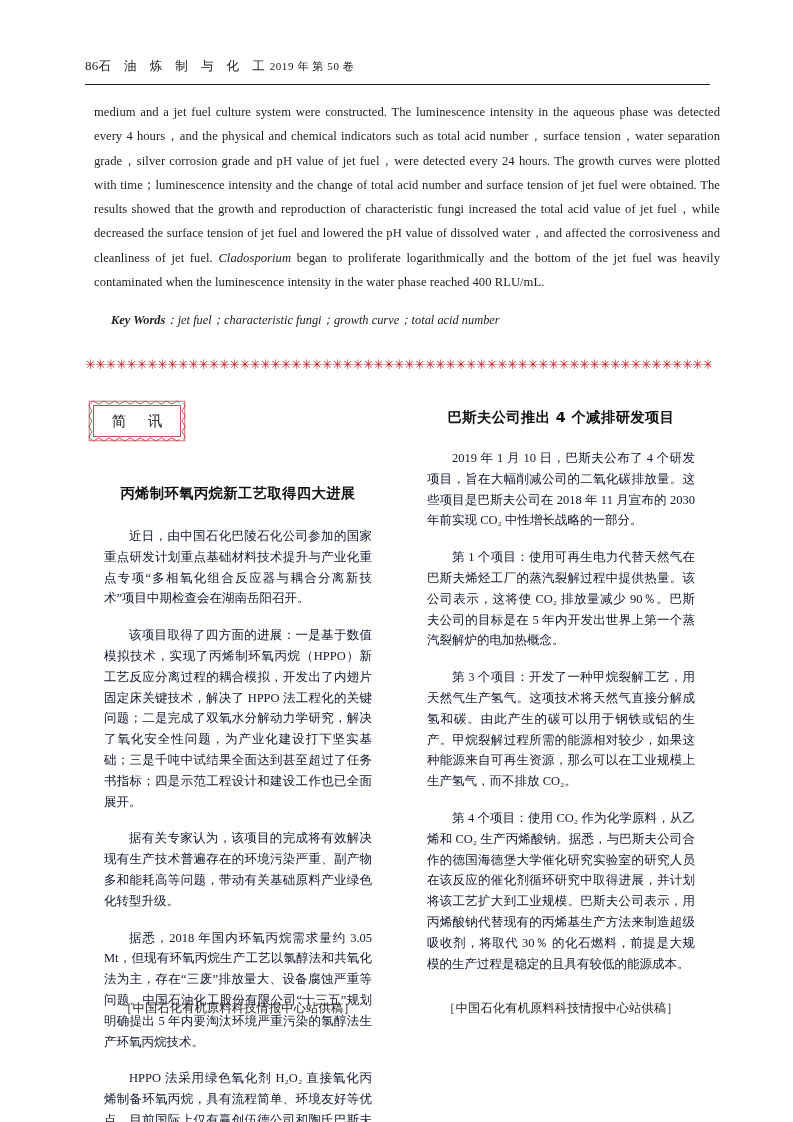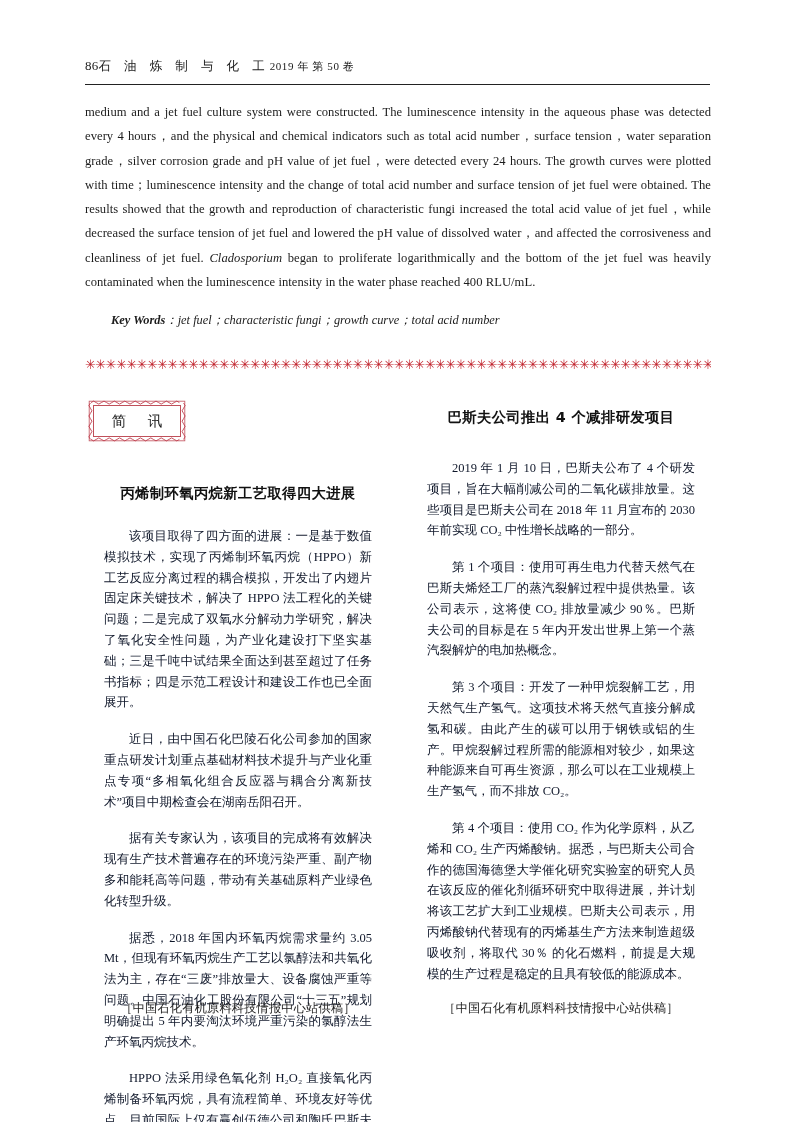--- a/index.html
+++ b/index.html
@@ -53,21 +53,21 @@
     position: absolute;
     left: 85px;
     top: 84px;
     width: 625px;
     border-top: 1.1px solid #222;
   }
 
   
   .abstract {
     position: absolute;
-    left: 85px;
+    left: 94px;
     top: 100px;
     width: 626px;
     font-size: 12.6px;
     line-height: 24.3px;
     text-align: justify;
     text-justify: inter-word;
     letter-spacing: 0.05px;
     color: #1c1c1c;
   }
   .abstract .it { font-style: italic; }
@@ -148,21 +148,21 @@
     font-family: "DejaVu Sans", "Liberation Sans", sans-serif;
     font-weight: bold;
     font-size: 14.3px;
     text-align: center;
     letter-spacing: 0.4px;
     color: #111;
     margin-bottom: 22px;
     line-height: 22px;
     margin-top: 40px;
   }
-  .col-right .news-title { margin-top: 6px; margin-bottom: 30px; }
+  .col-right .news-title { margin-top: 6px; margin-bottom: 20px; }
 
   .news-body p {
     margin: 16px;
     font-size: 12.5px;
     line-height: 20.8px;
     text-align: justify;
     text-align-last: left;
     text-indent: 25px;
     color: #0f172a;
     font-family: Liberation Serif, serif;
@@ -219,22 +219,22 @@
         </g>
       </svg>
       <div class="jianxun-inner">
         <span class="jianxun-text">简 讯</span>
       </div>
     </div>
 
     <div class="news-title">丙烯制环氧丙烷新工艺取得四大进展</div>
 
     <div class="news-body">
+      <p>近日，由中国石化巴陵石化公司参加的国家重点研发计划重点基础材料技术提升与产业化重点专项“多相氧化组合反应器与耦合分离新技术”项目中期检查会在湖南岳阳召开。</p>
       <p>该项目取得了四方面的进展：一是基于数值模拟技术，实现了丙烯制环氧丙烷（HPPO）新工艺反应分离过程的耦合模拟，开发出了内翅片固定床关键技术，解决了 HPPO 法工程化的关键问题；二是完成了双氧水分解动力学研究，解决了氧化安全性问题，为产业化建设打下坚实基础；三是千吨中试结果全面达到甚至超过了任务书指标；四是示范工程设计和建设工作也已全面展开。</p>
-      <p>近日，由中国石化巴陵石化公司参加的国家重点研发计划重点基础材料技术提升与产业化重点专项“多相氧化组合反应器与耦合分离新技术”项目中期检查会在湖南岳阳召开。</p>
       <p>据有关专家认为，该项目的完成将有效解决现有生产技术普遍存在的环境污染严重、副产物多和能耗高等问题，带动有关基础原料产业绿色化转型升级。</p>
       <p>据悉，2018 年国内环氧丙烷需求量约 3.05 Mt，但现有环氧丙烷生产工艺以氯醇法和共氧化法为主，存在“三废”排放量大、设备腐蚀严重等问题。中国石油化工股份有限公司“十三五”规划明确提出 5 年内要淘汰环境严重污染的氯醇法生产环氧丙烷技术。</p>
       <p>HPPO 法采用绿色氧化剂 H₂O₂ 直接氧化丙烯制备环氧丙烷，具有流程简单、环境友好等优点，目前国际上仅有赢创伍德公司和陶氏巴斯夫公司两家企业成功实现了 HPPO 工艺的产业化。</p>
     </div>
   </div>
 
   <div class="col col-right">
     <div class="news-title">巴斯夫公司推出 4 个减排研发项目</div>
     <div class="news-body">
       <p>2019 年 1 月 10 日，巴斯夫公布了 4 个研发项目，旨在大幅削减公司的二氧化碳排放量。这些项目是巴斯夫公司在 2018 年 11 月宣布的 2030 年前实现 CO₂ 中性增长战略的一部分。</p>

